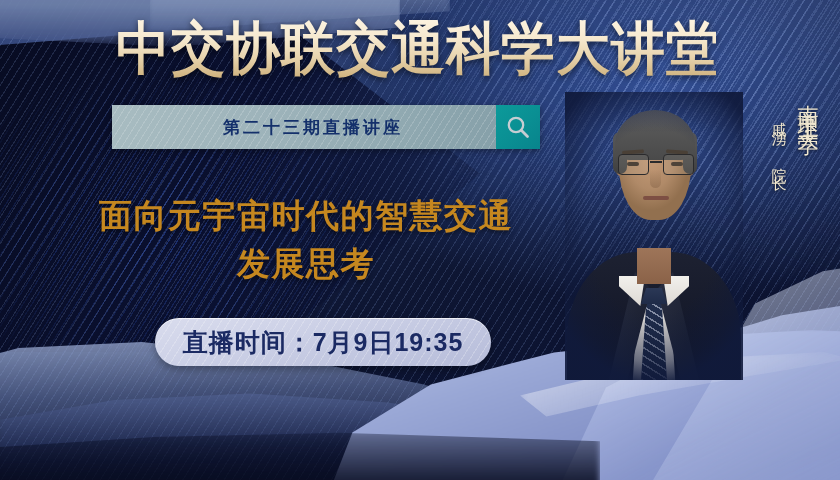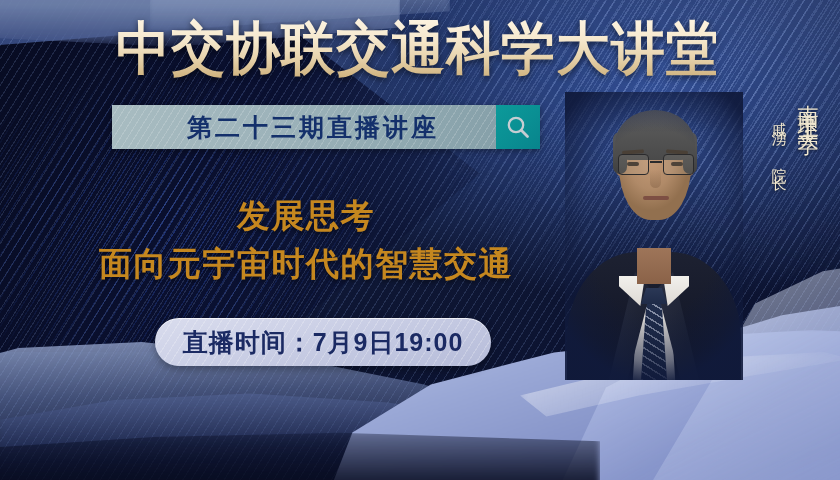--- a/index.html
+++ b/index.html
@@ -352,21 +352,21 @@
   }
   .episode-bar .eb-body {
     flex: 1;
     display: flex;
     align-items: center;
     justify-content: center;
     background:
       repeating-linear-gradient(-58deg, rgba(255,255,255,0.16) 0 1px, rgba(255,255,255,0) 1px 6px),
       linear-gradient(100deg, #a8bcc1 0%, #9db3ba 42%, #8fa8b0 78%, #86a0a9 100%);
     color: #14306b;
-    font-size: 25px;
+    font-size: 17px;
     font-weight: bold;
     letter-spacing: 3px;
     padding-left: 18px;
   }
   .episode-bar .eb-icon {
     width: 44px;
     display: flex;
     align-items: center;
     justify-content: center;
     background: linear-gradient(135deg, #0c9a9a 0%, #0a8f93 55%, #08848c 100%);
@@ -505,23 +505,23 @@
       <span>
         <svg width="26" height="26" viewBox="0 0 26 26" aria-hidden="true">
           <circle cx="11" cy="11" r="7.2" fill="none" stroke="#c6cdd2" stroke-width="2.3"></circle>
           <line x1="16.3" y1="16.3" x2="22.5" y2="22.5" stroke="#c6cdd2" stroke-width="2.8" stroke-linecap="round"></line>
         </svg>
       </span>
     </div>
   </div>
 
   <div class="headline">
+    <span class="hl-line">面向元宇宙时代的智慧交通</span>
     <span class="hl-line">发展思考</span>
-    <span class="hl-line">面向元宇宙时代的智慧交通</span>
   </div>
 
-  <div class="time-pill">直播时间：7月9日19:00</div>
+  <div class="time-pill">直播时间：7月9日19:35</div>
 
   <div class="v-col v-org">南京理工大学</div>
   <div class="v-col v-speaker">戚湧 院长</div>
 
 
 </div>
 
 </body></html>

